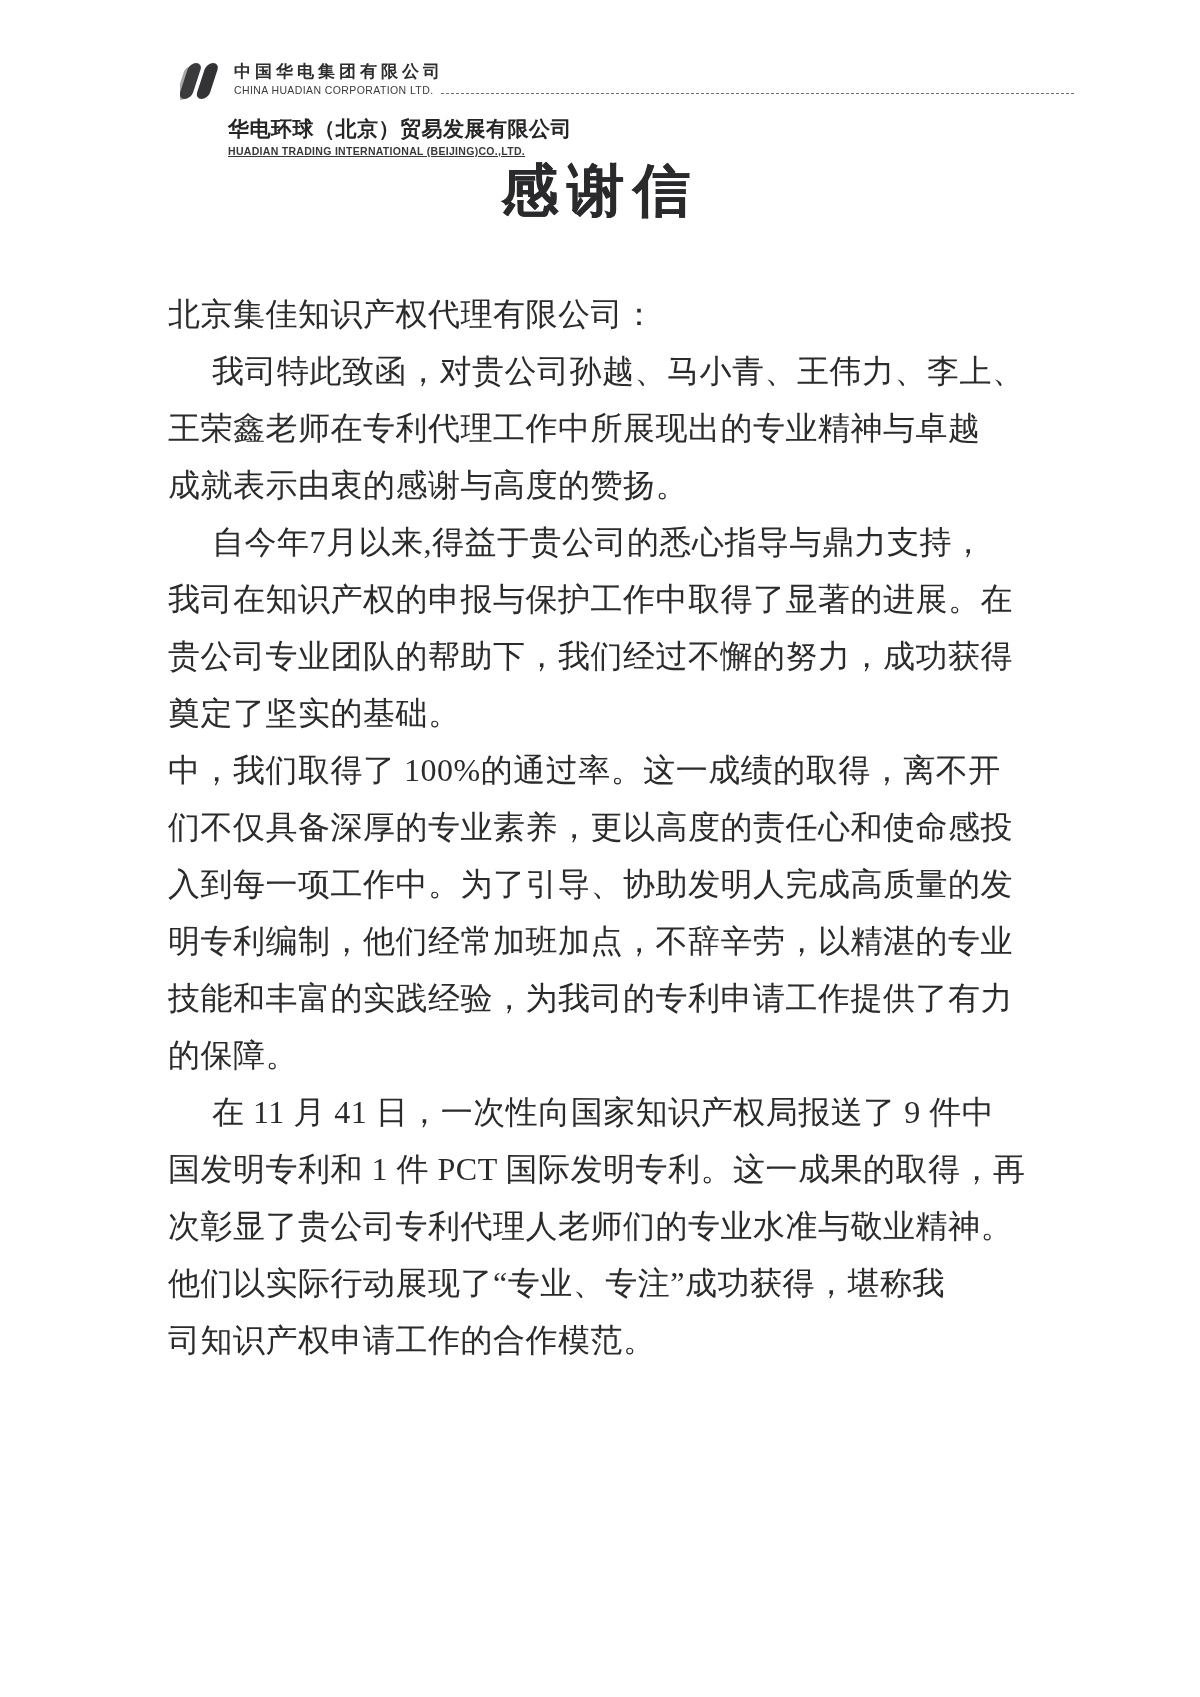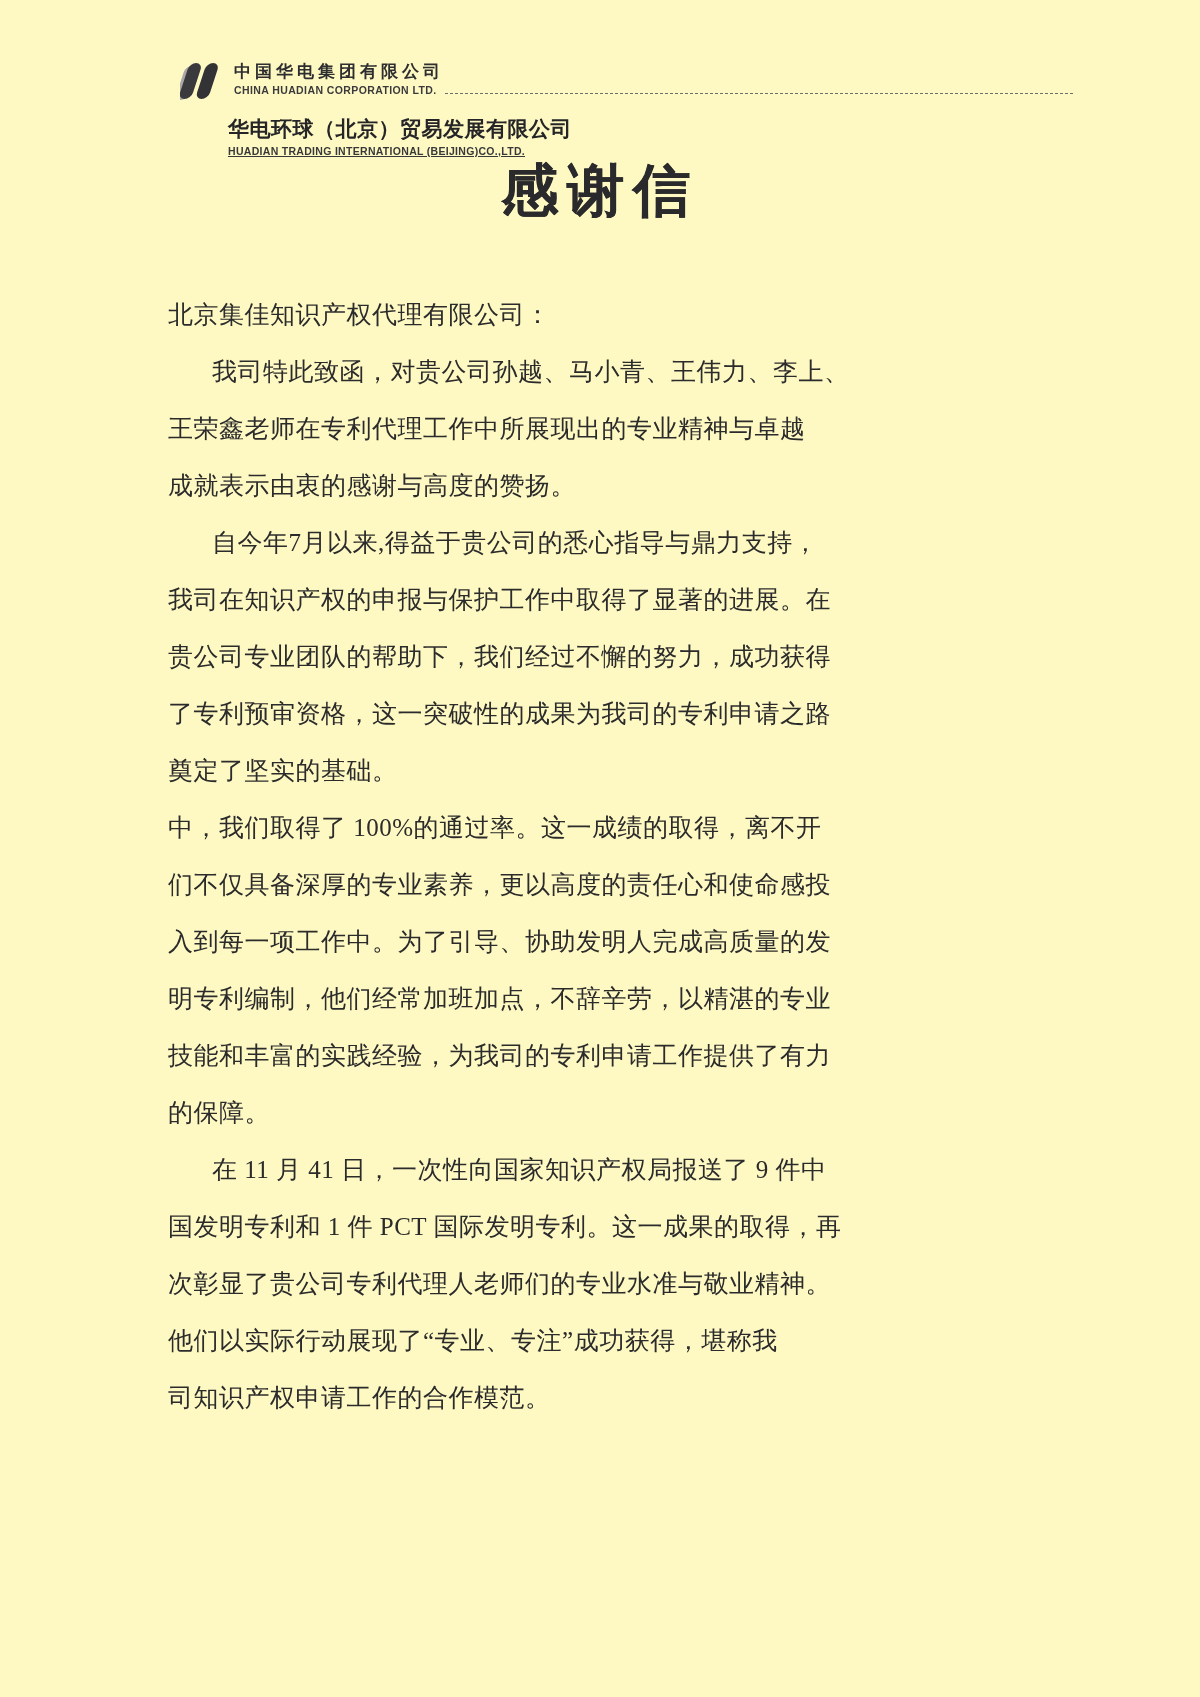--- a/index.html
+++ b/index.html
@@ -1,41 +1,41 @@
 <!DOCTYPE html>
 <html><head>
 <meta charset="utf-8">
 <style>
   * { margin:0; padding:0; box-sizing:border-box; }
   html,body { background:#e8e8e8; }
   .page {
     position:relative;
     width:1200px; height:1697px;
     margin:0 auto;
-    background:#fef9c3;
+    background:#ffffff;
     font-family:"Liberation Serif","DejaVu Serif",serif;
     color:#2b2b2b;
     overflow:hidden;
   }
 
   
   .letterhead {
     position:absolute; top:60px; left:180px; width:895px;
     font-family:"Liberation Sans","DejaVu Sans",sans-serif;
   }
   .lh-row1 { display:flex; align-items:flex-start; }
   .lh-logo { flex:0 0 auto; margin-top:2px; margin-right:8px; }
   .lh-names { flex:1 1 auto; }
   .group-cn {
     font-size:17px; font-weight:bold; letter-spacing:4px;
     color:#2e2e30; white-space:nowrap;
   }
   .group-en-row { display:flex; align-items:flex-end; margin-top:1px; }
   .group-en {
-    font-size:10.5px; font-weight:bold; letter-spacing:0.4px;
+    font-size:10.5px; font-weight:normal; letter-spacing:0.4px;
     color:#3a3a3c; white-space:nowrap;
   }
   .dotted-rule {
     flex:1 1 auto; height:3px; margin:0 0 2px 8px;
     background-image:repeating-linear-gradient(90deg,#6d6d6d 0 3px,transparent 3px 5px);
     background-size:100% 1.5px; background-repeat:no-repeat; background-position:0 bottom;
   }
   .lh-sub { margin-top:9px; margin-left:48px; }
   .company-cn {
     font-size:21px; font-weight:bold; letter-spacing:0.5px;
@@ -54,21 +54,21 @@
     letter-spacing:9px; color:#2a2a2c;
     text-shadow:0.6px 0 0 #2a2a2c;
   }
 
   
   .letter-body {
     position:absolute; top:286px; left:168px; width:872px;
   }
   .ln {
     height:57px; line-height:57px;
-    font-size:25px; letter-spacing:0.5px;
+    font-size:32px; letter-spacing:0.5px;
     white-space:nowrap; color:#2b2b2b;
   }
   .ln.first { text-indent:44px; }
 </style>
 </head>
 <body>
 
 <div class="page">
 
   <div class="letterhead">
@@ -104,21 +104,20 @@
     <div>
       <div class="ln first">我司特此致函，对贵公司孙越、马小青、王伟力、李上、</div>
       <div class="ln">王荣鑫老师在专利代理工作中所展现出的专业精神与卓越</div>
       <div class="ln">成就表示由衷的感谢与高度的赞扬。</div>
     </div>
 
     <div>
       <div class="ln first">自今年7月以来,得益于贵公司的悉心指导与鼎力支持，</div>
       <div class="ln">我司在知识产权的申报与保护工作中取得了显著的进展。在</div>
       <div class="ln">贵公司专业团队的帮助下，我们经过不懈的努力，成功获得</div>
-      <div class="ln">了专利预审资格，这一突破性的成果为我司的专利申请之路</div>
       <div class="ln">奠定了坚实的基础。</div>
     </div>
 
     <div>
       <div class="ln">中，我们取得了 100%的通过率。这一成绩的取得，离不开</div>
       <div class="ln">们不仅具备深厚的专业素养，更以高度的责任心和使命感投</div>
       <div class="ln">入到每一项工作中。为了引导、协助发明人完成高质量的发</div>
       <div class="ln">明专利编制，他们经常加班加点，不辞辛劳，以精湛的专业</div>
       <div class="ln">技能和丰富的实践经验，为我司的专利申请工作提供了有力</div>
       <div class="ln">的保障。</div>

